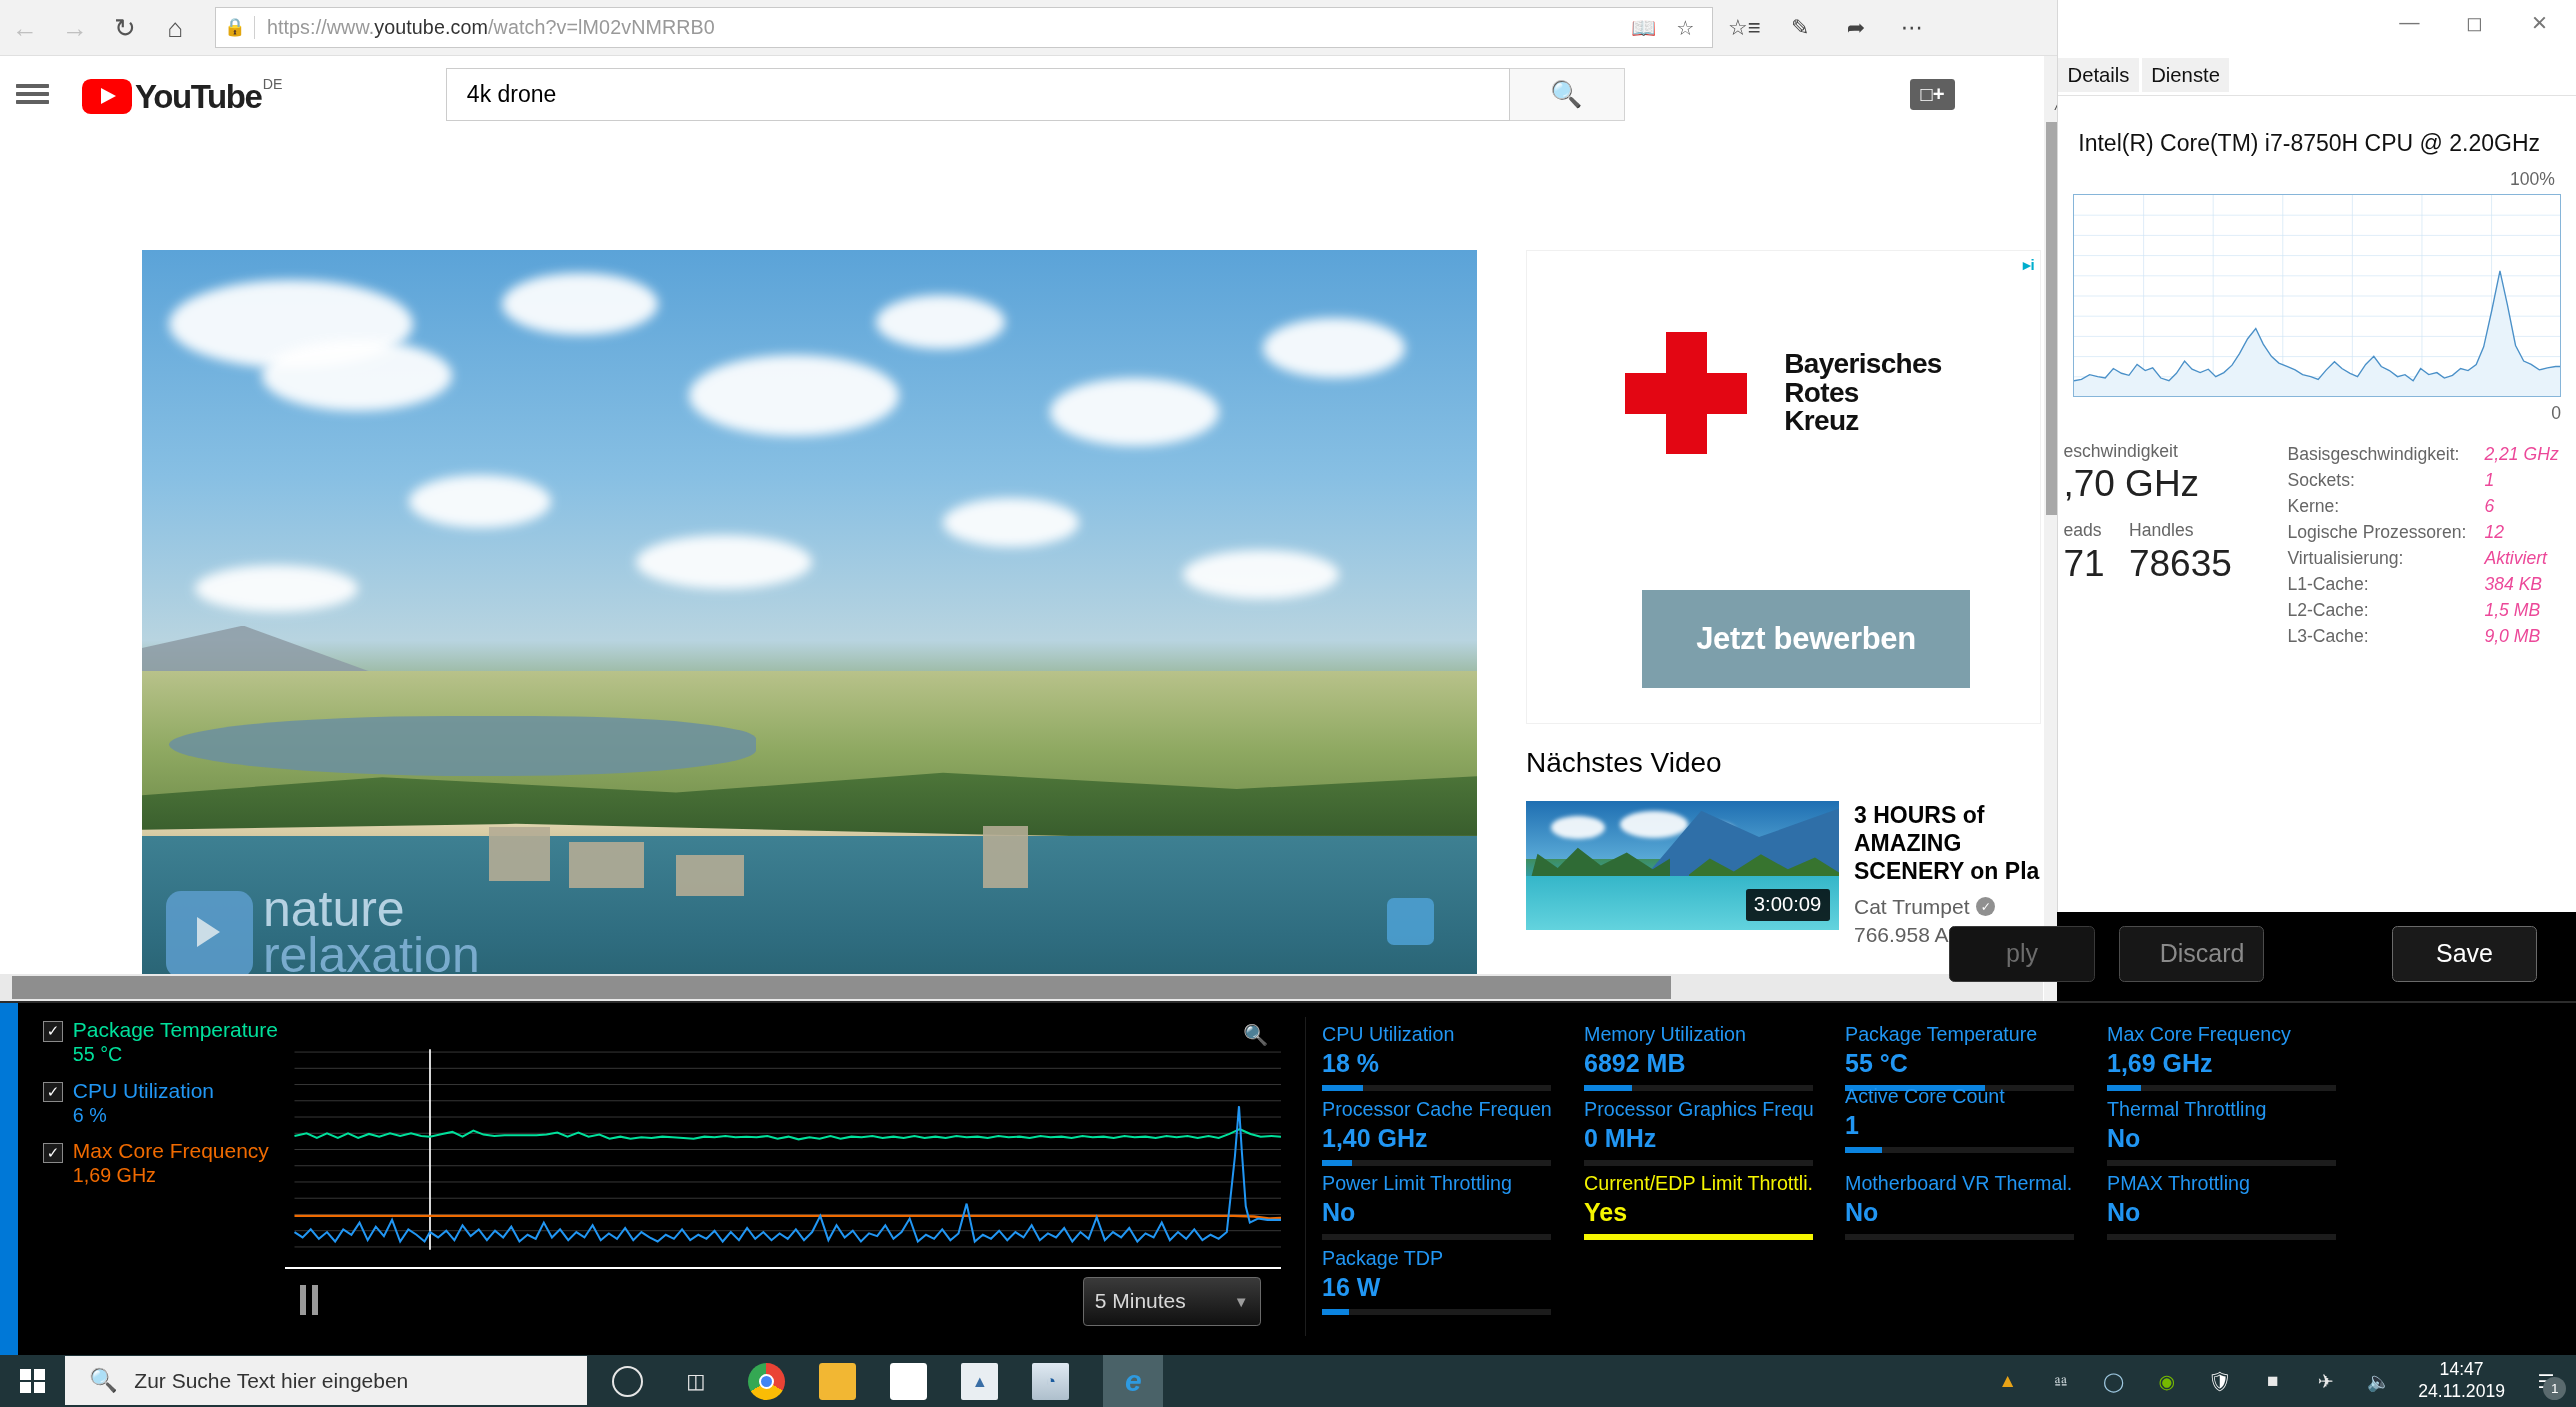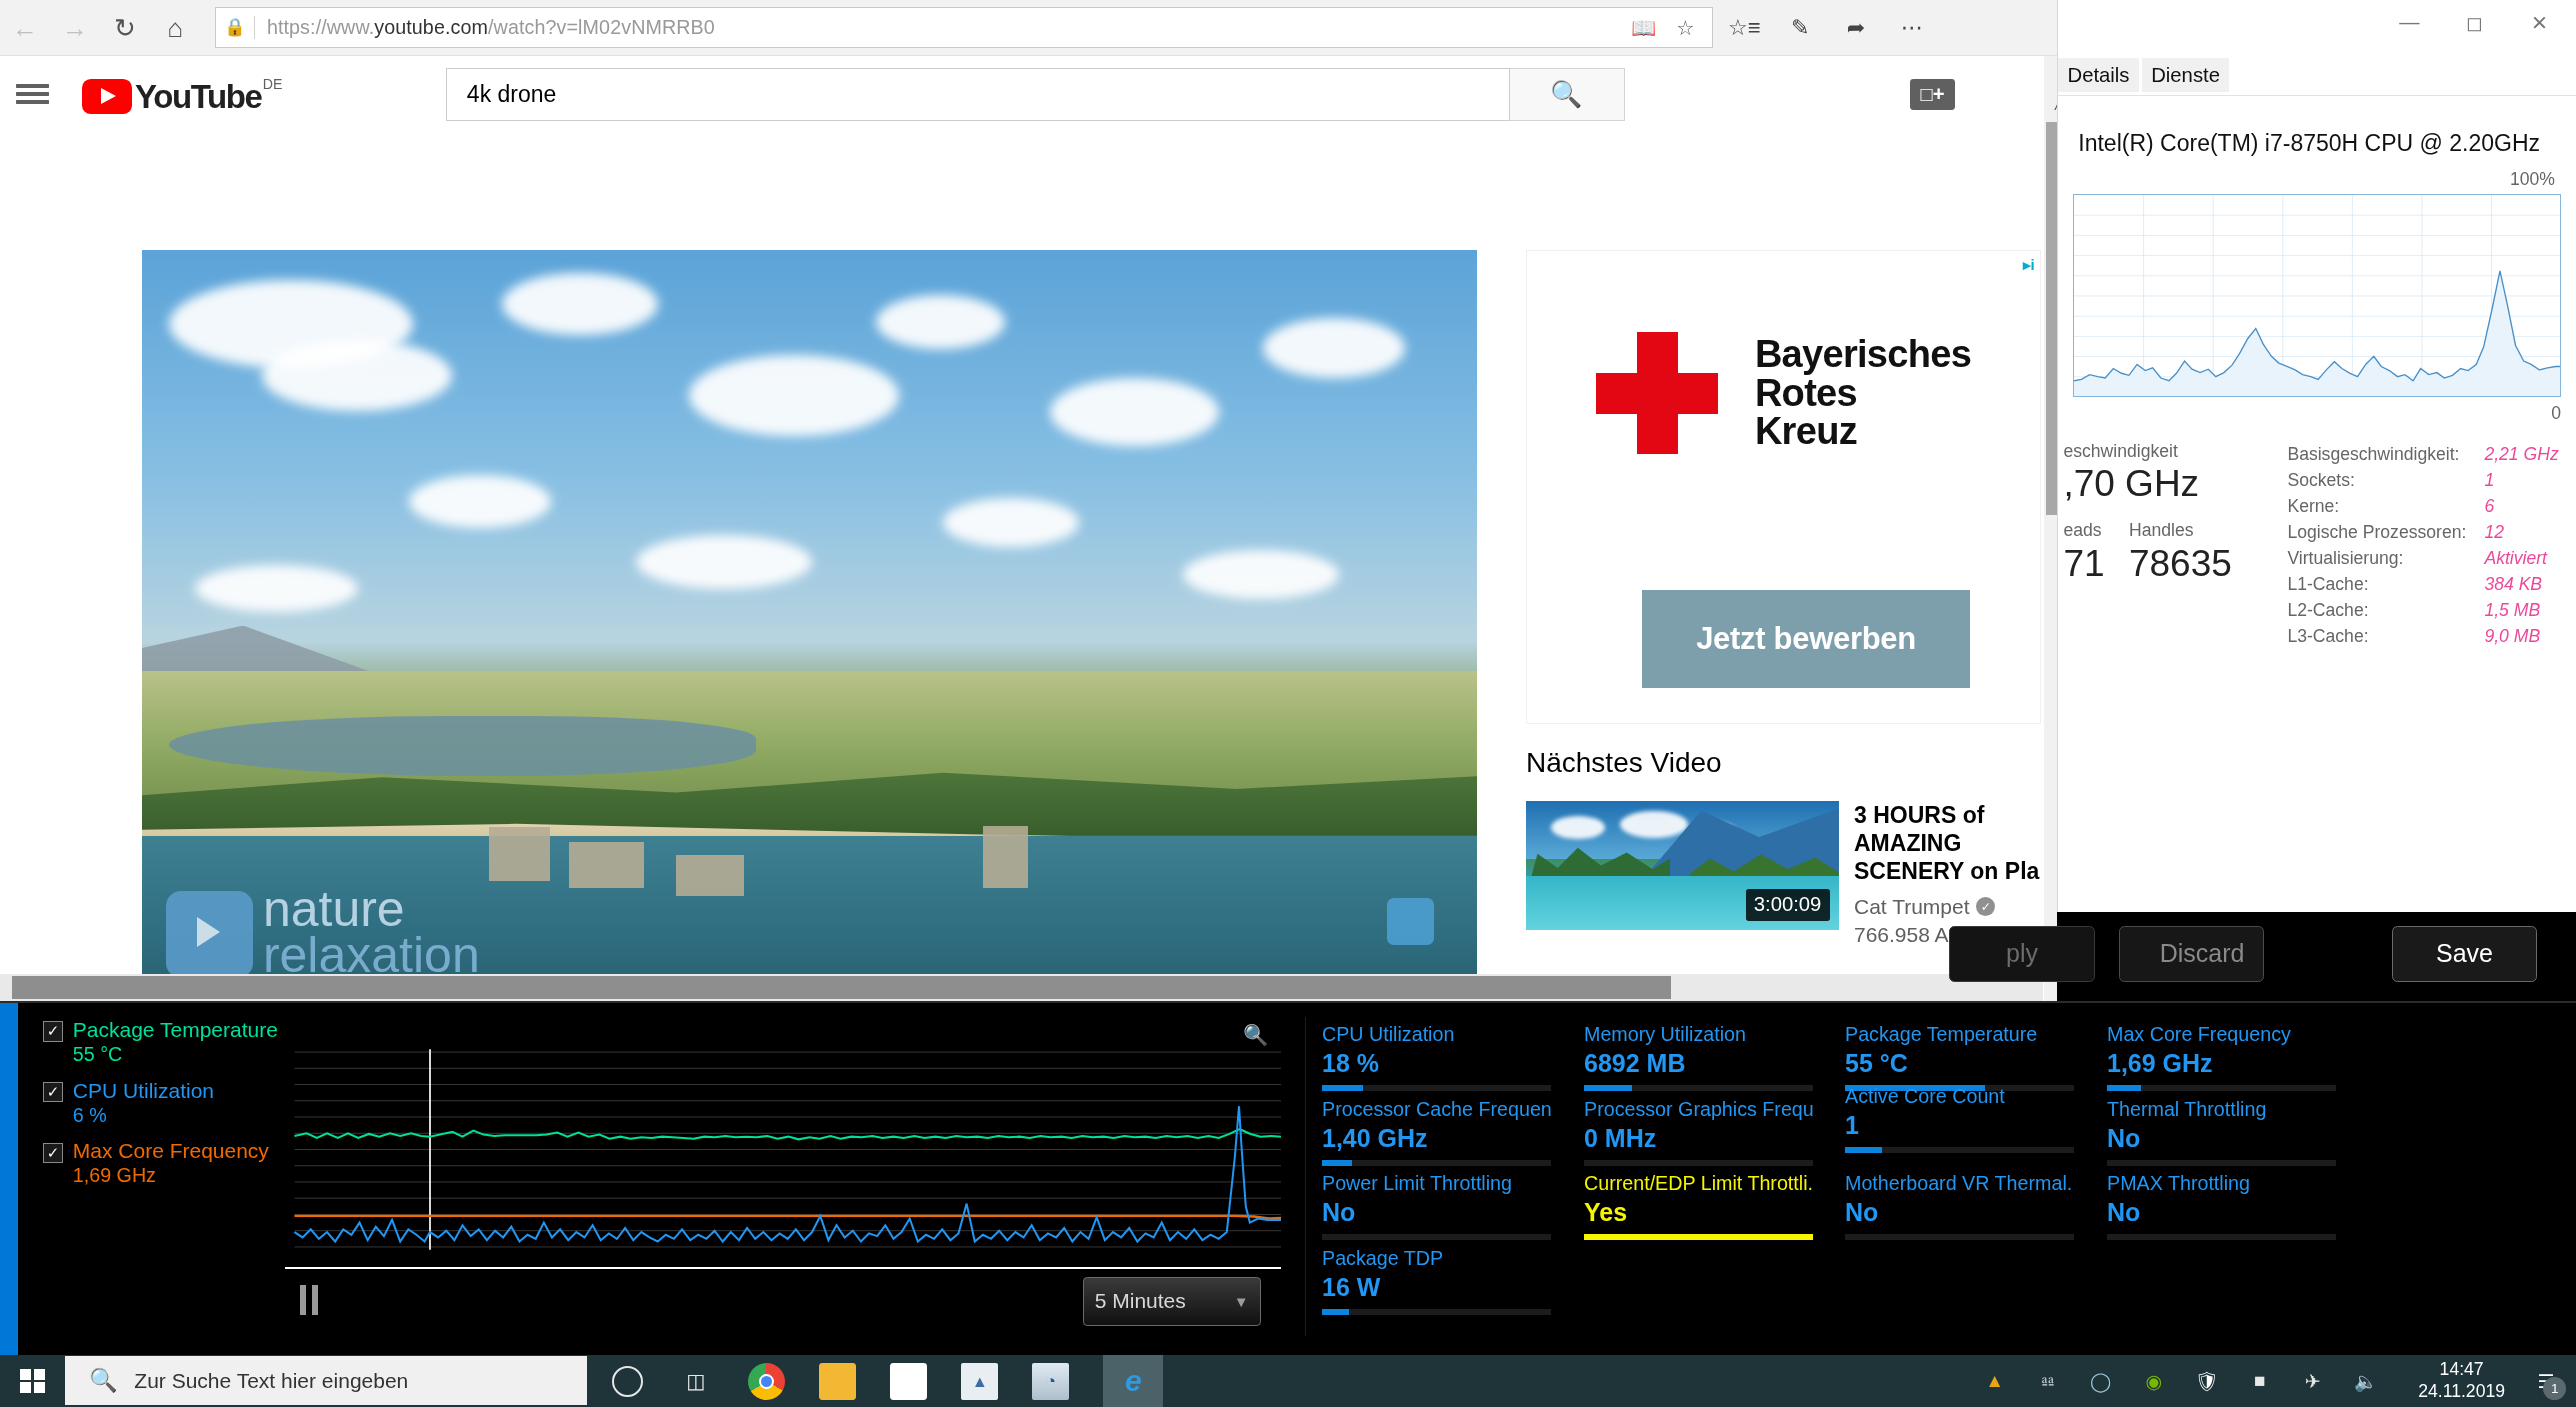--- a/index.html
+++ b/index.html
@@ -121,21 +121,21 @@
 
   
   .yt-rail { position: absolute; left: 1526px; top: 194px; width: 515px; }
   .ad-box { position: relative; width: 515px; height: 474px; background:#fff; border:0.7px solid #f0f0f0; }
   .ad-i { position:absolute; right:5.4px; top:5.4px; color:#00aecd; font-size:15px; font-weight:700; }
   .ad-inner { position:absolute; left:0; top:81px; width:100%; display:flex; align-items:center; justify-content:center; }
   .redcross { position:relative; width:122px; height:122px; }
   .redcross i { position:absolute; background:#e30613; }
   .redcross i.h { left:0; top:41px; width:122px; height:41px; }
   .redcross i.v { left:41px; top:0; width:41px; height:122px; }
-  .ad-txt { margin-left: 37px; font-size: 38px; font-weight: 800; line-height: 1.02; color:#111; letter-spacing:-0.7px;}
+  .ad-txt { margin-left: 37px; font-size: 28px; font-weight: 800; line-height: 1.02; color:#111; letter-spacing:-0.7px;}
   .ad-cta {
     position:absolute; left:115px; top:339px; width:328px; height:98px;
     background:#7d9fab; color:#fff; font-size:31px; font-weight:800;
     display:flex; align-items:center; justify-content:center; letter-spacing:-0.3px;
   }
   .rail-title { margin-top: 23px; font-size: 28px; color: #030303; font-weight: 400; }
   .rail-item { margin-top: 22px; display:flex; }
   .rail-thumb {
     position:relative; width: 313px; height: 129px;
     background: linear-gradient(#2e86c5 0%, #4aa3d0 25%, #3f8e5e 45%, #2f9fb5 62%, #3dc0d4 82%, #46c7d8 100%);
@@ -242,21 +242,21 @@
   .tb-search {
     position:absolute; left: 65px; top: 1.4px; width: 522px; height: 49px; background:#f0f0f0;
     display:flex; align-items:center; padding-left: 24.4px; gap: 16.3px;
   }
   .tb-search .sq { font-size: 23px; color:#333; }
   .tb-search .st { font-size: 21px; color:#333; }
   .tb-apps { position:absolute; left: 596px; top:0; height:52px; display:flex; align-items:center; gap: 34px; padding-left: 16.3px;}
   .tb-app { width: 37px; height: 37px; display:flex; align-items:center; justify-content:center; font-size:23px; position:relative;}
   .tb-tray { position:absolute; right: 0; top:0; height:52px; display:flex; align-items:center; gap: 26px; padding-right: 15px;}
   .tray-i { width: 27px; height:30px; display:flex; align-items:center; justify-content:center; font-size: 19px; color:#e8e8e8; }
-  .tb-clock { color:#fff; font-size: 17.6px; line-height:1.25; text-align:center; margin-left: 13px;}
+  .tb-clock { color:#fff; font-size: 17.6px; line-height:1.25; text-align:center; margin-left: 0;}
   .tb-notif { position:relative; width: 30px; height:30px; color:#fff; font-size:19px; display:flex; align-items:center; justify-content:center;}
   .tb-badge { position:absolute; right:-5.4px; bottom:-4.1px; width: 23px; height:23px; border-radius:50%;
     background:#5a6a6e; color:#fff; font-size:13.6px; display:flex; align-items:center; justify-content:center;}
 </style>
 </head>
 <body>
 
 <div id="root">
 
   <div class="edge-window">

